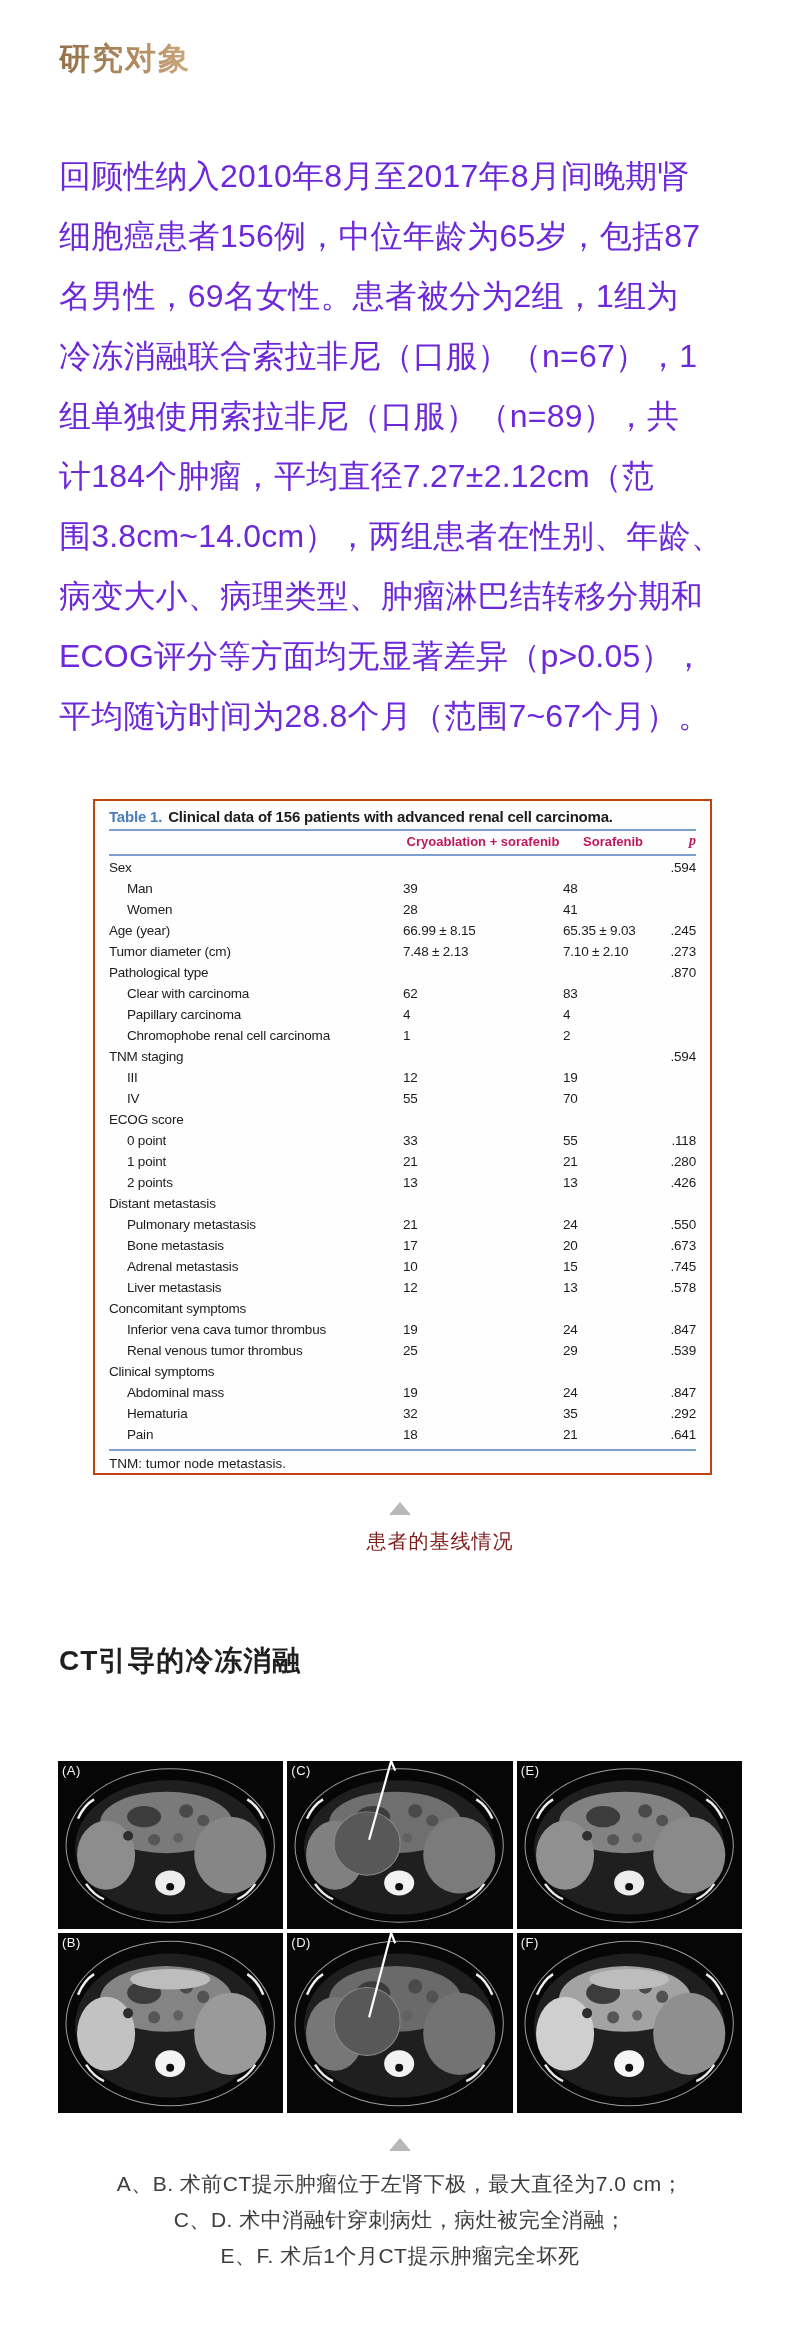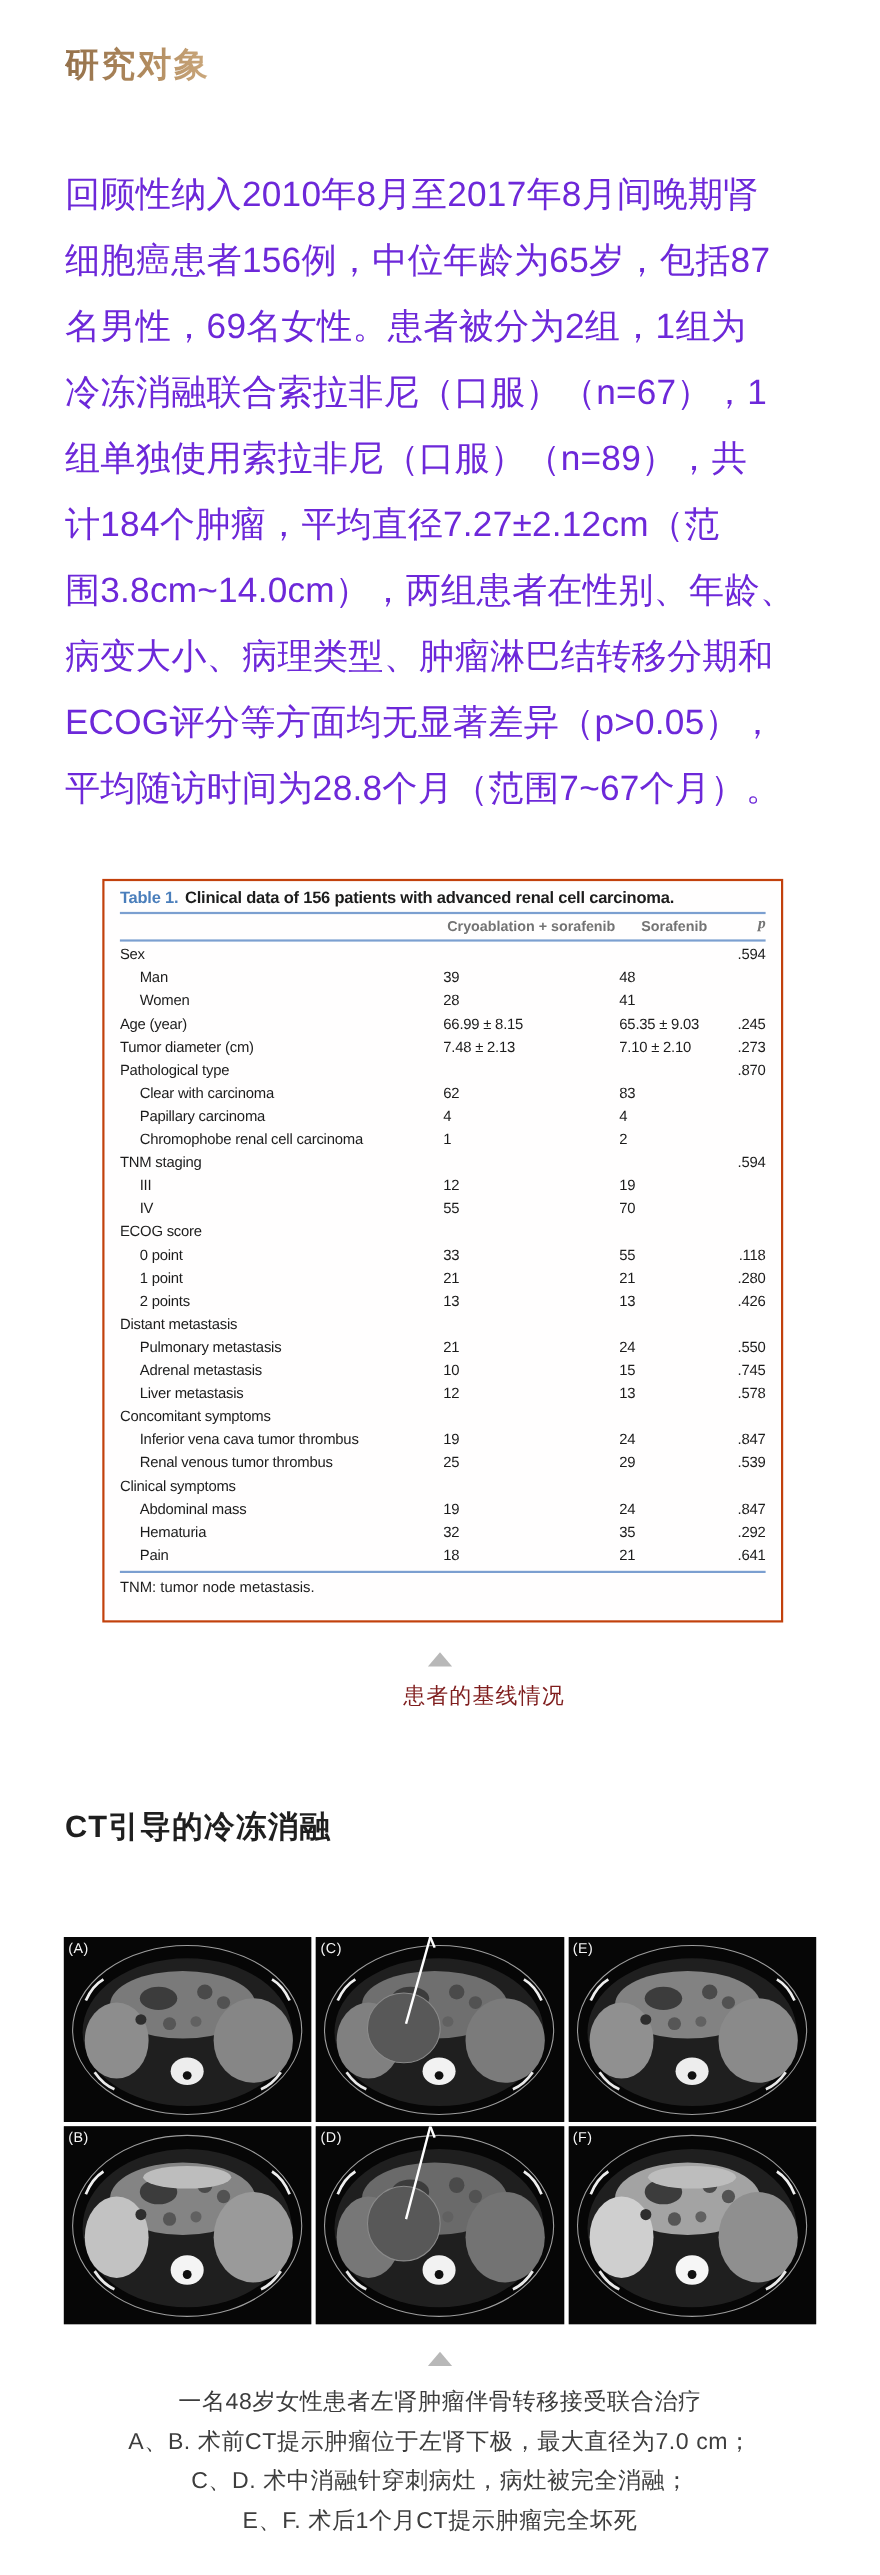--- a/index.html
+++ b/index.html
@@ -31,21 +31,21 @@
   
   .tblwrap{
     position:absolute;left:93px;top:799px;width:619px;height:676px;
     border:2px solid #c2410c;background:#fffefe;box-sizing:border-box;
     padding:7px 14px 0 14px;
   }
   .tbl-title{font-size:15px;font-weight:bold;color:#1c1c1c;line-height:17px;letter-spacing:-0.2px;}
   .tbl-title .blue{color:#4a7ebb;margin-right:6px;}
   .rule{height:2px;background:#7b9fd0;margin:4px 0 0 0;}
   .tgrid{display:grid;grid-template-columns:294px 160px 100px 1fr;align-items:center;}
-  .thead{height:18px;font-size:13px;font-weight:bold;color:#737373;margin-top:1px;}
+  .thead{height:18px;font-size:13px;font-weight:bold;color:#be185d;margin-top:1px;}
   .thead .c{text-align:center;}
   .thead .p{text-align:right;font-style:italic;font-family:"Liberation Serif",serif;font-size:14px;}
   .tbody{margin-top:1px;}
   .trow{height:21px;font-size:13.5px;color:#1c1c1c;letter-spacing:-0.2px;}
   .trow .lbl{white-space:nowrap;overflow:visible;}
   .trow .lbl.ind{padding-left:18px;}
   .trow .c{text-align:left;white-space:nowrap;}
   .trow .p{text-align:right;white-space:nowrap;}
   .tfoot{font-size:13.5px;color:#1c1c1c;padding:5px 0 0 0;}
   
@@ -218,20 +218,26 @@
           <div class="c"></div>
           <div class="p"></div>
         </div>
         <div class="tgrid trow">
           <div class="lbl ind">Pulmonary metastasis</div>
           <div class="c">21</div>
           <div class="c">24</div>
           <div class="p">.550</div>
         </div>
         <div class="tgrid trow">
+          <div class="lbl ind">Bone metastasis</div>
+          <div class="c">17</div>
+          <div class="c">20</div>
+          <div class="p">.673</div>
+        </div>
+        <div class="tgrid trow">
           <div class="lbl ind">Adrenal metastasis</div>
           <div class="c">10</div>
           <div class="c">15</div>
           <div class="p">.745</div>
         </div>
         <div class="tgrid trow">
           <div class="lbl ind">Liver metastasis</div>
           <div class="c">12</div>
           <div class="c">13</div>
           <div class="p">.578</div>
@@ -432,19 +438,18 @@
           <path d="M28,128 q8,12 18,16" stroke="#e8e8e8" stroke-width="2.5" fill="none"></path>
           <path d="M197,128 q-8,12 -18,16" stroke="#e8e8e8" stroke-width="2.5" fill="none"></path>
           <ellipse cx="112" cy="45" rx="40" ry="10" fill="#bdbdbd"></ellipse>
         </svg>
         <span class="ctlabel">(F)</span>
       </div>
     </div>
 
   <div class="tri" style="top:2138px"></div>
   <div class="cap2" id="cap2">
-      <div class="line">一名48岁女性患者左肾肿瘤伴骨转移接受联合治疗</div>
       <div class="line">A、B. 术前CT提示肿瘤位于左肾下极，最大直径为7.0 cm；</div>
       <div class="line">C、D. 术中消融针穿刺病灶，病灶被完全消融；</div>
       <div class="line">E、F. 术后1个月CT提示肿瘤完全坏死</div>
     </div>
 
 </div>
 
 </body></html>

